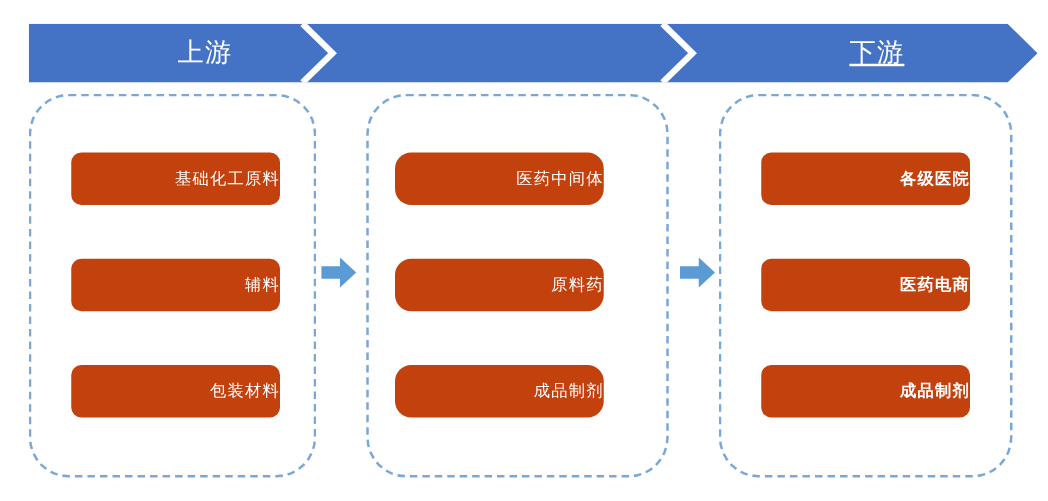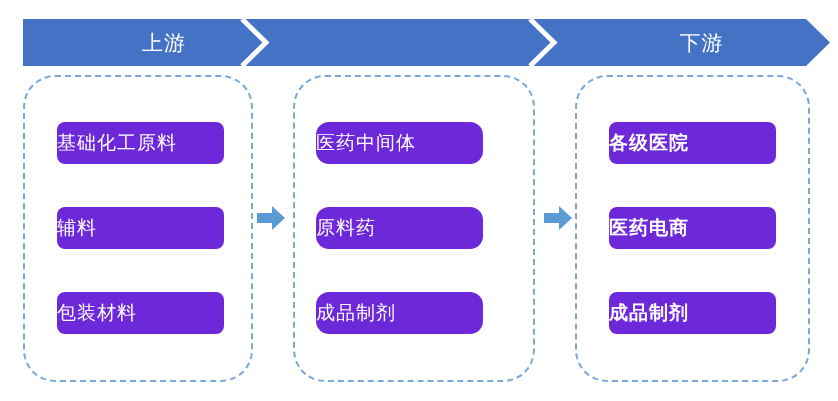--- a/index.html
+++ b/index.html
@@ -42,46 +42,46 @@
     line-height: 47px;
     text-align: center;
     color: #ffffff;
     font-size: 21px;
     letter-spacing: 1px;
     white-space: nowrap;
     pointer-events: none;
   }
   #banner-label-0 { left: 16px;   width: 250px; }
   #banner-label-1 { left: 255px; width: 290px; }
-  #banner-label-2 { left: 550px; width: 257px; }
+  #banner-label-2 { left: 550px; width: 257px; text-decoration: underline; }
 
   
   .stage-box {
     position: absolute;
     top: 75px;
     height: 307px;
     border: 2px dashed #7BA7D7;
     border-radius: 32px;
     box-sizing: border-box;
     background: transparent;
   }
   #stage-box-0 { left: 23px;  width: 230px; }
   #stage-box-1 { left: 293px; width: 242px; }
   #stage-box-2 { left: 575px; width: 235px; }
 
   
   .node-pill {
     position: absolute;
     height: 42px;
     line-height: 42px;
-    background: #6d28d9;
+    background: #c2410c;
     border-radius: 8px;
     color: #ffffff;
-    font-size: 19px;
-    text-align: left;
+    font-size: 13px;
+    text-align: right;
     letter-spacing: 1px;
     white-space: nowrap;
     box-sizing: border-box;
   }
   .col0 .node-pill { left: 57px;  width: 167px; }
   .col1 .node-pill { left: 316px; width: 167px; border-radius: 13px; }
   .col2 .node-pill { left: 609px; width: 167px; font-weight: bold; }
   .node-pill.row0 { top: 122px; }
   .node-pill.row1 { top: 207px; }
   .node-pill.row2 { top: 292px; }

